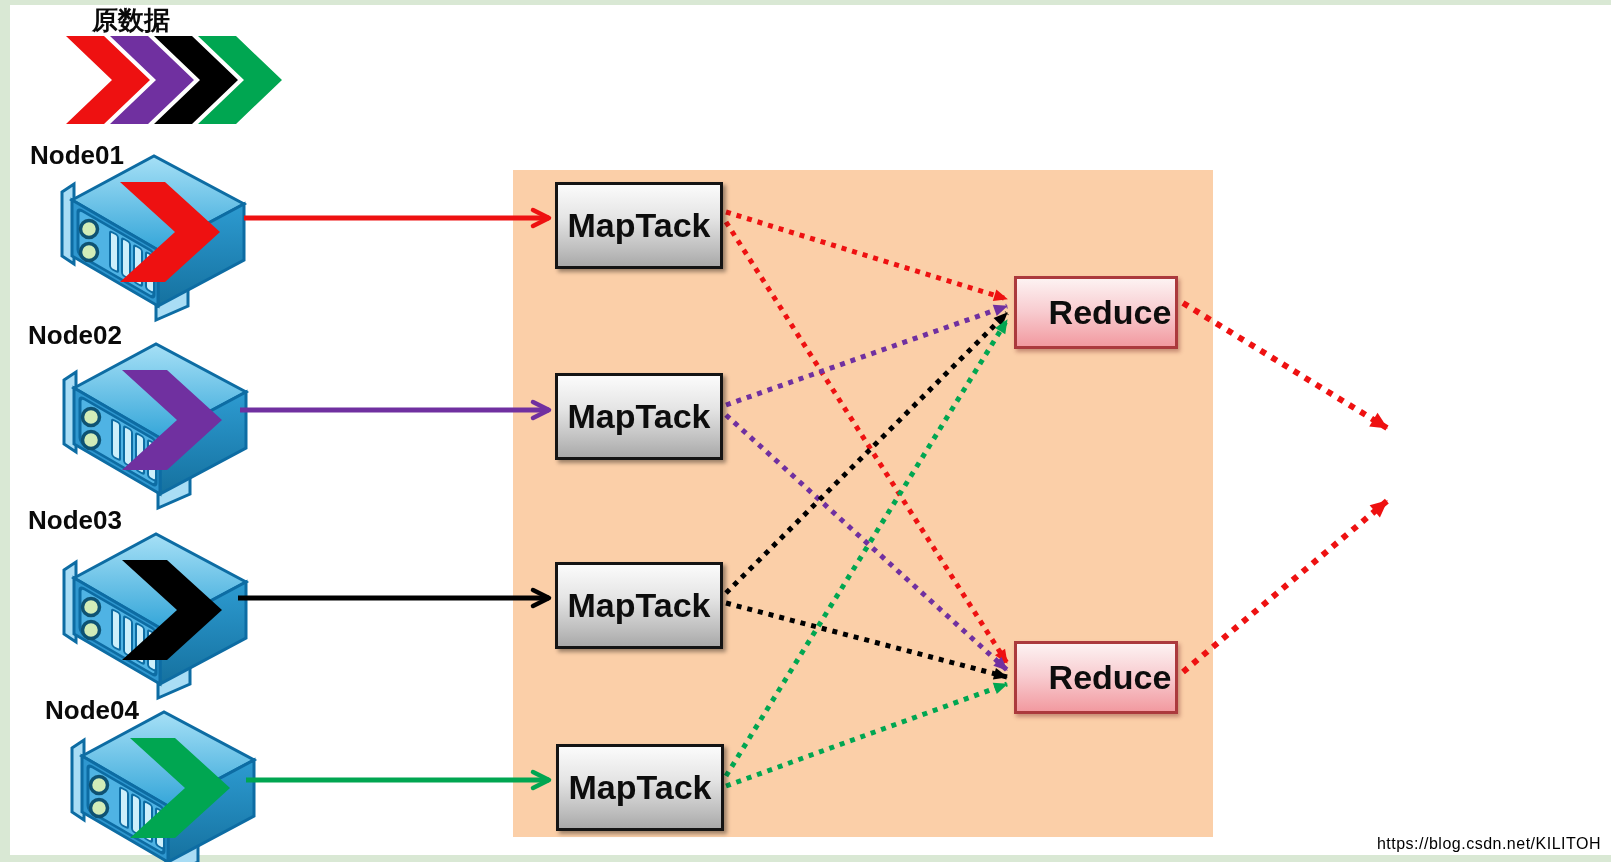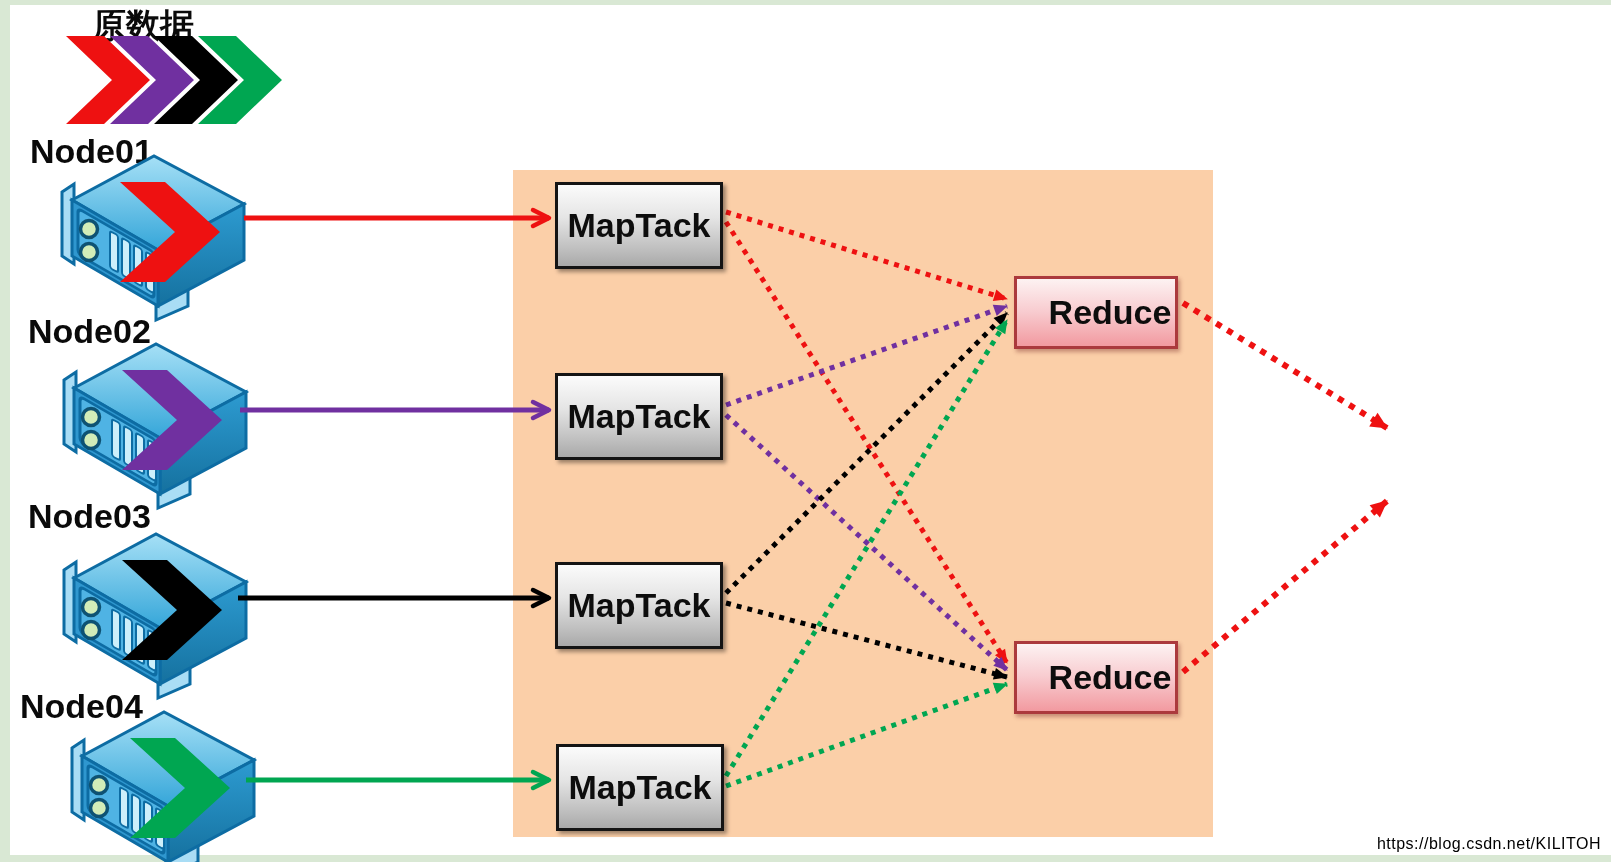--- a/index.html
+++ b/index.html
@@ -5,21 +5,21 @@
   html,body{margin:0;padding:0;background:#fff;}
   #stage{
     position:relative;width:1611px;height:862px;overflow:hidden;background:#ffffff;
     font-family:"Liberation Sans","DejaVu Sans",sans-serif;
   }
   .abs{position:absolute;}
   .frame{background:#d9e8d4;}
   #frame-left{left:0;top:0;width:10px;height:862px;}
   #frame-top{left:0;top:0;width:1611px;height:5px;}
   #frame-bottom{left:0;top:855px;width:1611px;height:7px;}
-  .big-label{font-size:34px;font-weight:bold;color:#0a0a0a;white-space:nowrap;}
+  .big-label{font-size:26px;font-weight:bold;color:#0a0a0a;white-space:nowrap;}
   #raw-data-label{left:92px;top:3px;}
   #panel{
     left:513px;top:170px;width:700px;height:667px;background:#fbcfa8;
   }
   #panel-title{
     left:700px;top:119px;width:370px;text-align:center;
     font-size:32px;font-weight:bold;color:#ff0000;white-space:nowrap;
   }
   .maptack{
     box-sizing:border-box;width:168px;height:87px;
@@ -48,21 +48,21 @@
     border:3px solid #84ad4c;border-radius:50%;
     background:linear-gradient(160deg,#f9fdf2 0%,#ecf6d8 45%,#daefbc 100%);
     box-shadow:2px 3px 5px rgba(100,140,60,0.45);
     display:flex;flex-direction:column;align-items:center;justify-content:center;
     font-size:33px;font-weight:500;color:#141414;line-height:1.3;
   }
   #arrows{left:0;top:0;width:1611px;height:862px;pointer-events:none;}
   #watermark{
     right:10px;bottom:9px;font-size:16px;color:#000000;letter-spacing:0.5px;white-space:nowrap;
   }
-  .node-label{white-space:nowrap;}
+  .node-label{white-space:nowrap;margin-top:8px;}
 </style>
 </head>
 <body>
 
 <div id="stage">
 
   <svg width="0" height="0" style="position:absolute">
     <defs>
       <linearGradient id="topGrad" x1="0" y1="0" x2="0" y2="1">
         <stop offset="0" stop-color="#a6e0f6"></stop>
@@ -85,21 +85,21 @@
     <polygon points="88,2 126,2 172,46 126,90 88,90 134,46" fill="#000000"></polygon>
     <polygon points="44,2 82,2 128,46 82,90 44,90 90,46" fill="#7030a0"></polygon>
     <polygon points="0,2 38,2 84,46 38,90 0,90 46,46" fill="#ee1111"></polygon>
   </svg>
 
   <div id="panel" class="abs"></div>
 
   <div class="abs big-label node-label" style="left:30px;top:132px">Node01</div>
   <div class="abs big-label node-label" style="left:28px;top:312px">Node02</div>
   <div class="abs big-label node-label" style="left:28px;top:497px">Node03</div>
-  <div class="abs big-label node-label" style="left:20px;top:687px">Node04</div>
+  <div class="abs big-label node-label" style="left:45px;top:687px">Node04</div>
 
   <svg class="abs" style="left:58px;top:142px" width="195" height="185" viewBox="0 0 195 185">
     <polygon points="4,50 16,42 16,122 4,114" fill="#a9ddf5" stroke="#0d6ca3" stroke-width="3"></polygon>
     <polygon points="98,152 130,138 130,164 98,178" fill="#a9ddf5" stroke="#0d6ca3" stroke-width="3"></polygon>
     <polygon points="14,58 96,14 186,62 100,108" fill="url(#topGrad)" stroke="#0d6ca3" stroke-width="3"></polygon>
     <polygon points="186,62 186,118 100,164 100,108" fill="url(#sideGrad)" stroke="#0d6ca3" stroke-width="3"></polygon>
     <polygon points="14,58 100,108 100,164 14,114" fill="#2f97cf" stroke="#0d6ca3" stroke-width="3"></polygon>
     <g transform="translate(14,58) skewY(30)">
       <rect x="6" y="5" width="76" height="46" rx="4" fill="#4fb3e4" stroke="#0d6ca3" stroke-width="3"></rect>
       <rect x="38" y="9" width="8" height="37" rx="2.5" fill="#cdeffb" stroke="#0d6ca3" stroke-width="2"></rect>

